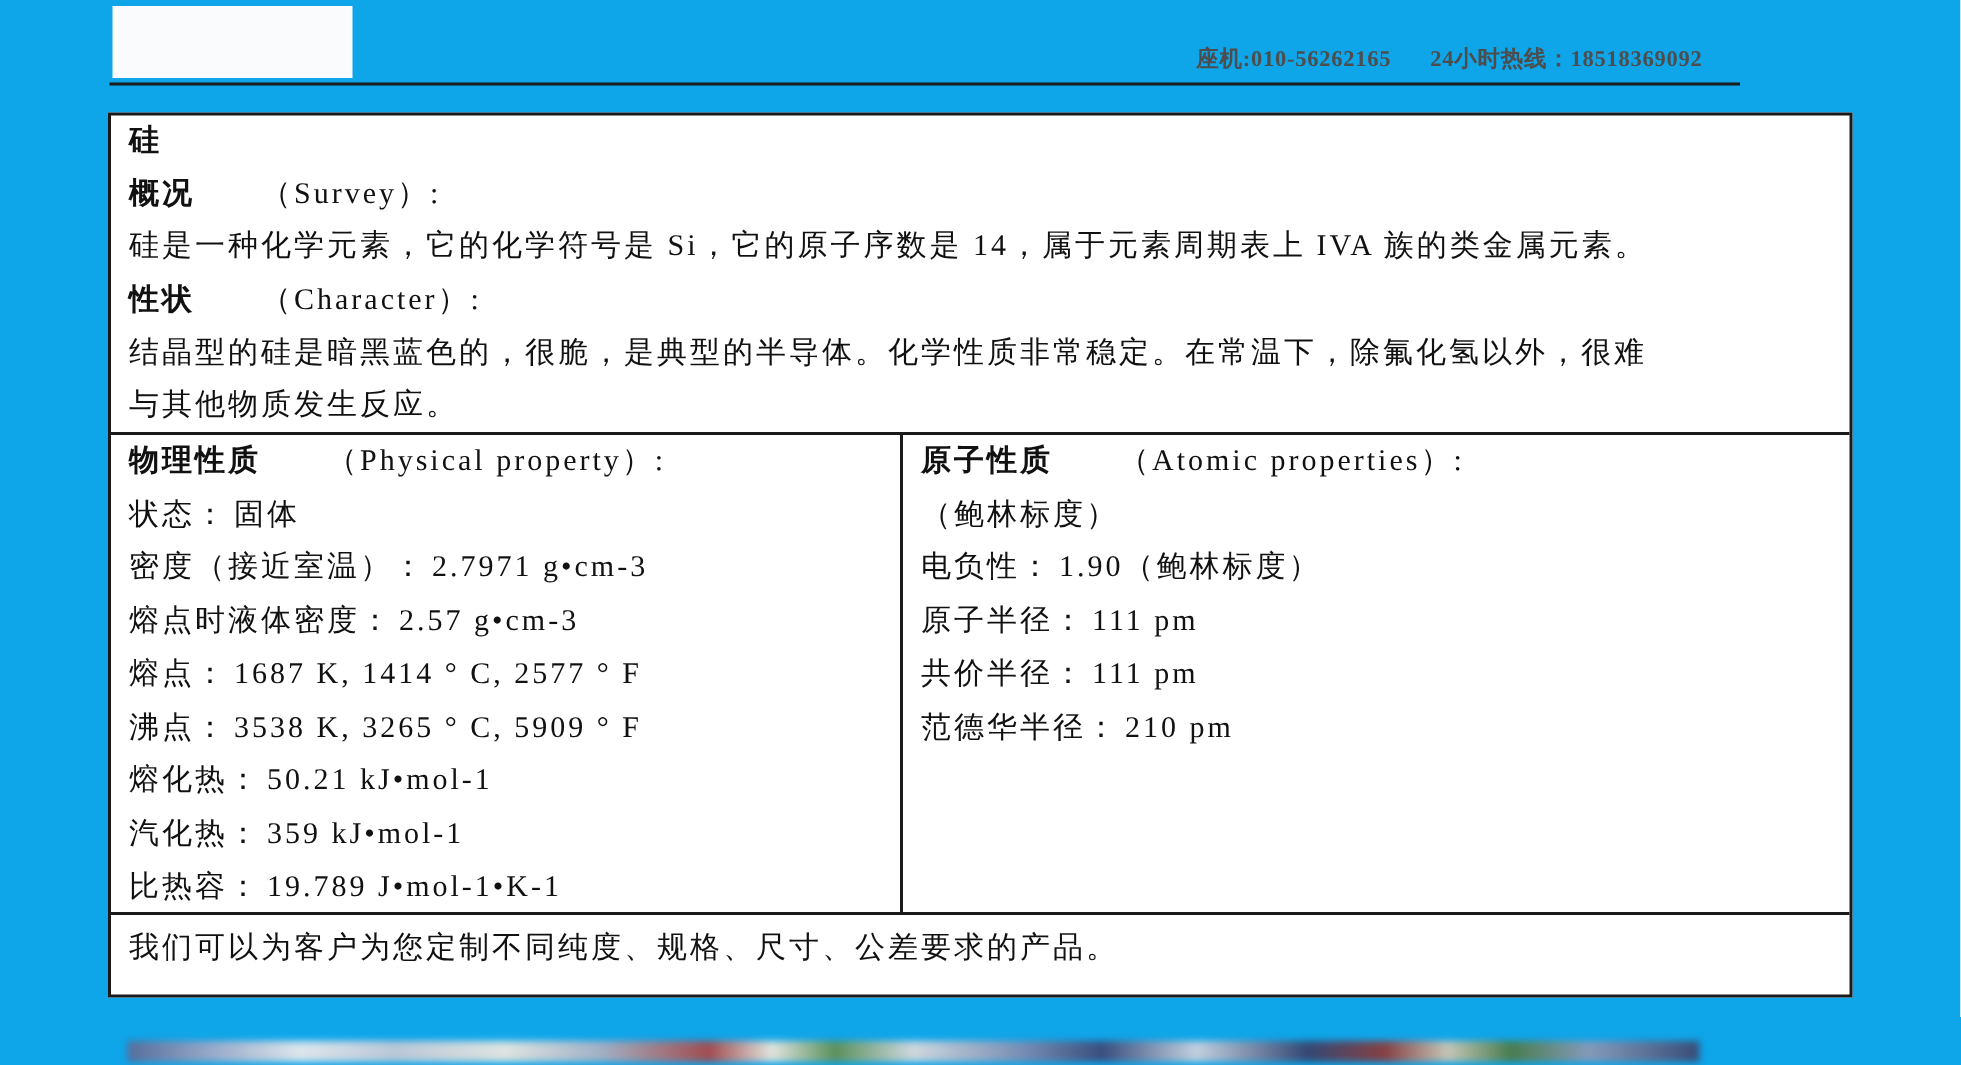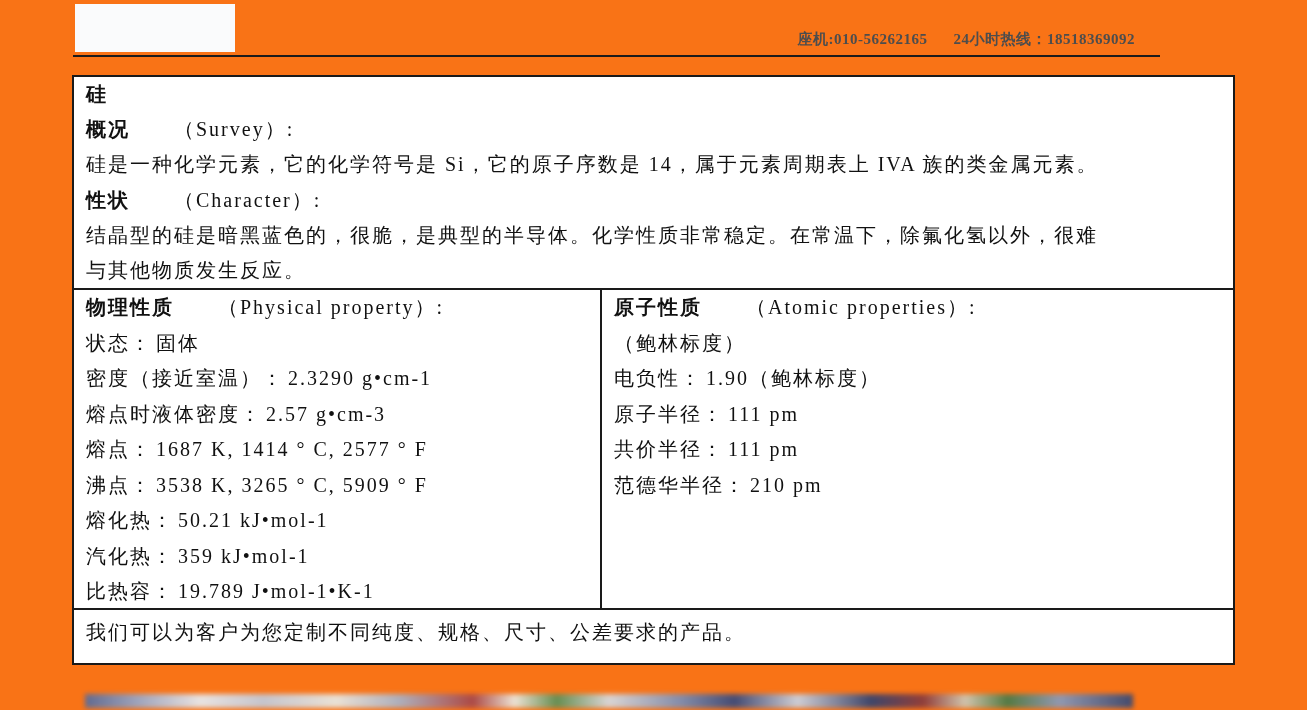--- a/index.html
+++ b/index.html
@@ -4,21 +4,21 @@
 <style>
   * { margin: 0; padding: 0; box-sizing: border-box; }
   html, body { background: #ffffff; }
   body {
     width: 1307px; height: 710px;
     font-family: "Liberation Serif", "DejaVu Serif", serif;
     color: #111;
     position: relative;
     overflow: hidden;
   }
-  .page { position: absolute; inset: 0; background: #f97316; }
+  .page { position: absolute; inset: 0; background: #0ea5e9; }
 
   
   .logo-placeholder {
     position: absolute; left: 75px; top: 4px;
     width: 160px; height: 48px;
     background: #fafbfc;
   }
   .contact {
     position: absolute; top: 30px; right: 172px;
     font-size: 15px; font-weight: bold; color: #4d4d4d;
@@ -101,21 +101,21 @@
       <p class="survey-text">硅是一种化学元素，它的化学符号是 Si，它的原子序数是 14，属于元素周期表上 IVA 族的类金属元素。</p>
       <div class="subhead"><span class="subhead-zh">性状</span><span class="subhead-en">（Character）:</span></div>
       <p class="char-text">结晶型的硅是暗黑蓝色的，很脆，是典型的半导体。化学性质非常稳定。在常温下，除氟化氢以外，很难与其他物质发生反应。</p>
     </div>
 
     <div class="sec-cols">
 
       <div class="col-left">
         <div class="subhead"><span class="subhead-zh">物理性质</span><span class="subhead-en">（Physical property）:</span></div>
         <div class="prop-row"><span class="prop-label">状态：</span><span class="prop-value">固体</span></div>
-        <div class="prop-row"><span class="prop-label">密度（接近室温）：</span><span class="prop-value">2.3290 g•cm-1</span></div>
+        <div class="prop-row"><span class="prop-label">密度（接近室温）：</span><span class="prop-value">2.7971 g•cm-3</span></div>
         <div class="prop-row"><span class="prop-label">熔点时液体密度：</span><span class="prop-value">2.57 g•cm-3</span></div>
         <div class="prop-row"><span class="prop-label">熔点：</span><span class="prop-value">1687 K, 1414 ° C, 2577 ° F</span></div>
         <div class="prop-row"><span class="prop-label">沸点：</span><span class="prop-value">3538 K, 3265 ° C, 5909 ° F</span></div>
         <div class="prop-row"><span class="prop-label">熔化热：</span><span class="prop-value">50.21 kJ•mol-1</span></div>
         <div class="prop-row"><span class="prop-label">汽化热：</span><span class="prop-value">359 kJ•mol-1</span></div>
         <div class="prop-row"><span class="prop-label">比热容：</span><span class="prop-value">19.789 J•mol-1•K-1</span></div>
       </div>
 
       <div class="col-right">
         <div class="subhead"><span class="subhead-zh">原子性质</span><span class="subhead-en">（Atomic properties）:</span></div>

